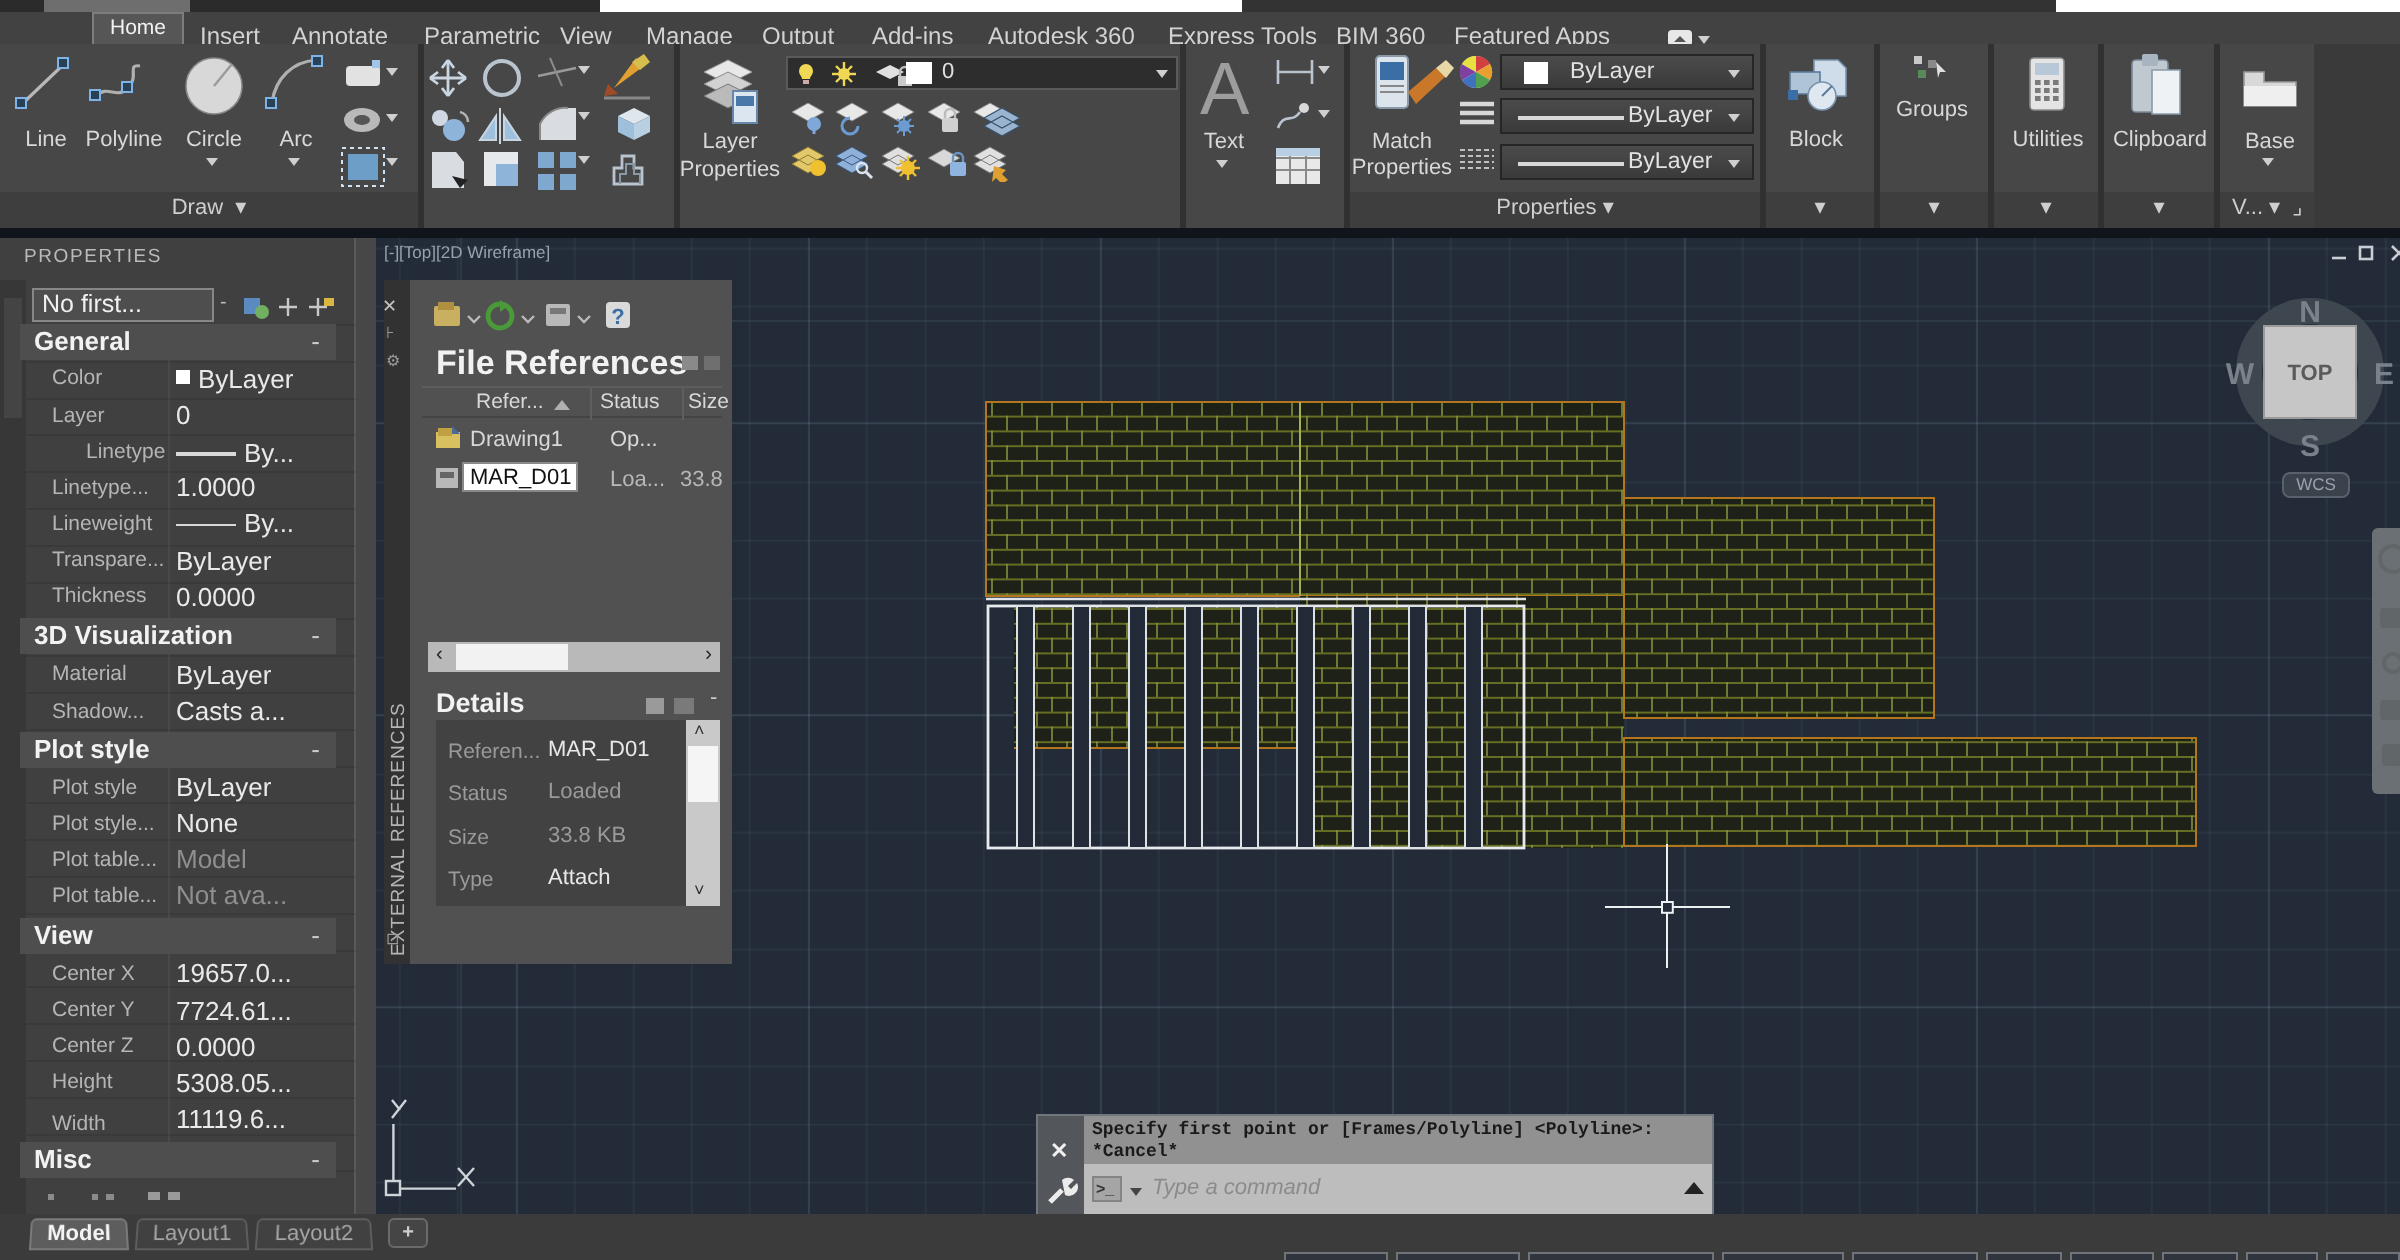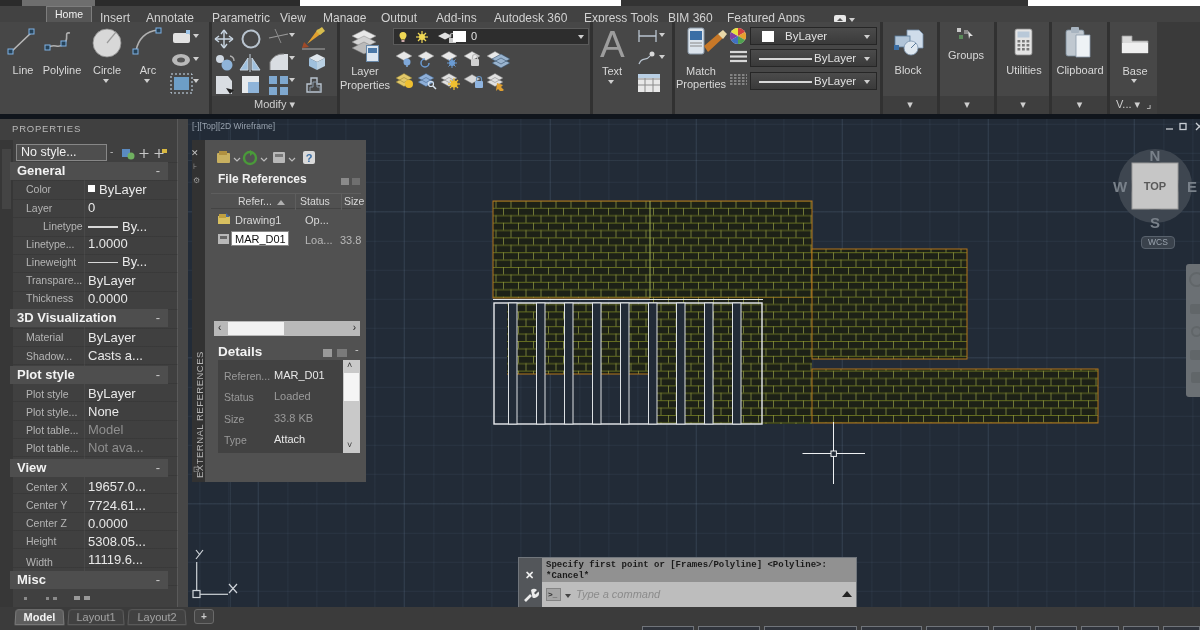--- a/index.html
+++ b/index.html
@@ -82,27 +82,30 @@
     <div class="tab" style="left:584px;">Express Tools</div>
     <div class="tab" style="left:668px;">BIM 360</div>
     <div class="tab" style="left:727px;">Featured Apps</div>
     <div class="abs" style="left:834px;top:9px;width:12px;height:8px;background:#e8e8e8;border-radius:2px;"></div>
     <div class="abs" style="left:837px;top:12px;width:0;height:0;border-left:3px solid transparent;border-right:3px solid transparent;border-bottom:3px solid #555;"></div>
     <div class="caret" style="left:849px;top:12px;"></div>
   </div>
   <div id="hometab">Home</div>
 
   <div id="ribbon">
+    <div class="panel" style="left:0;width:209px;">
+        <div class="plabel">Draw &nbsp;▾</div>
+      </div>
     <div class="pdiv" style="left:209px;"></div>
-    <div class="panel" style="left:212px;width:125px;">
-        <div class="plabel">Modify ▾</div>
-      </div>
     <div class="pdiv" style="left:337px;"></div>
     <div class="pdiv" style="left:590px;"></div>
     <div class="pdiv" style="left:672px;"></div>
+    <div class="panel" style="left:675px;width:205px;">
+        <div class="plabel">Properties ▾</div>
+      </div>
     <div class="pdiv" style="left:880px;"></div>
     <div class="panel" style="left:883px;width:54px;">
         <div class="plabel">▾</div>
       </div>
     <div class="pdiv" style="left:937px;"></div>
     <div class="panel" style="left:940px;width:54px;">
         <div class="plabel">▾</div>
       </div>
     <div class="pdiv" style="left:994px;"></div>
     <div class="panel" style="left:997px;width:52px;">
@@ -471,21 +474,21 @@
         <circle cx="33" cy="8" r="6" fill="none" stroke="#4a9a3a" stroke-width="2.4"></circle>
         <path d="M33 0 l4 3 l-4 3 Z" fill="#4a9a3a"></path>
         <path d="M44 8 l3 3 l3 -3" fill="none" stroke="#bbb" stroke-width="1.2"></path>
         <rect x="56" y="2" width="12" height="11" rx="1" fill="#b8b8b8"></rect>
         <rect x="58" y="4" width="8" height="3" fill="#777"></rect>
         <path d="M72 8 l3 3 l3 -3" fill="none" stroke="#bbb" stroke-width="1.2"></path>
         <rect x="86" y="1" width="12" height="13" rx="2" fill="#dadada"></rect>
         <text x="92" y="12" font-size="11" font-weight="bold" fill="#3a6ea5" text-anchor="middle">?</text>
       </svg>
 
-      <div class="txt" style="left:13px;top:32px;font-size:12px;font-weight:bold;color:#f2f2f2;">File References</div>
+      <div class="txt" style="left:13px;top:32px;font-size:17px;font-weight:bold;color:#f2f2f2;">File References</div>
       <div class="abs" style="left:136px;top:38px;width:8px;height:7px;background:#8a8a8a;"></div>
       <div class="abs" style="left:147px;top:38px;width:8px;height:7px;background:#6f6f6f;"></div>
 
       <div class="abs" style="left:6px;top:53px;width:150px;height:16px;background:#515151;border-top:1px solid #5e5e5e;border-bottom:1px solid #444;">
         <div class="txt" style="left:27px;top:1px;font-size:10.5px;color:#d8d8d8;">Refer...</div>
         <div class="abs" style="left:66px;top:6px;width:0;height:0;border-left:4px solid transparent;border-right:4px solid transparent;border-bottom:5px solid #b0b0b0;"></div>
         <div class="txt" style="left:89px;top:1px;font-size:10.5px;color:#d8d8d8;">Status</div>
         <div class="txt" style="left:133px;top:1px;font-size:10.5px;color:#d8d8d8;">Size</div>
         <div class="abs" style="left:84px;top:0;width:1px;height:16px;background:#5e5e5e;"></div>
         <div class="abs" style="left:130px;top:0;width:1px;height:16px;background:#5e5e5e;"></div>
@@ -559,21 +562,21 @@
     </div>
   </div>
 
   <div id="props">
     <div class="txt" style="left:12px;top:4px;font-size:9.5px;color:#bababa;letter-spacing:0.8px;">PROPERTIES</div>
 
     <div class="abs" style="left:0;top:21px;width:13px;height:467px;background:#373737;"></div>
     <div class="abs" style="left:2px;top:30px;width:9px;height:60px;background:#444;"></div>
 
     <div class="abs" style="left:16px;top:25px;width:91px;height:17px;background:#4e4e4e;border:1px solid #878787;">
-      <div class="txt" style="left:4px;top:0px;font-size:12.5px;color:#f0f0f0;">No style...</div>
+      <div class="txt" style="left:4px;top:0px;font-size:12.5px;color:#f0f0f0;">No first...</div>
     </div>
     <div class="txt" style="left:110px;top:27px;font-size:10px;color:#bbb;">-</div>
     <svg class="abs" style="left:122px;top:28px;" width="50" height="13">
       <rect x="0" y="2" width="8" height="8" fill="#5a8ac0"></rect>
         <circle cx="9" cy="9" r="3.5" fill="#70b060"></circle>
       <path d="M22 2 v9 M17.5 6.5 h9" stroke="#c8c8c8" stroke-width="1.2"></path>
       <path d="M37 2 v9 M32.5 6.5 h9" stroke="#c8c8c8" stroke-width="1.2"></path>
         <rect x="40" y="2" width="5" height="4" fill="#d8b840"></rect>
     </svg>
 

